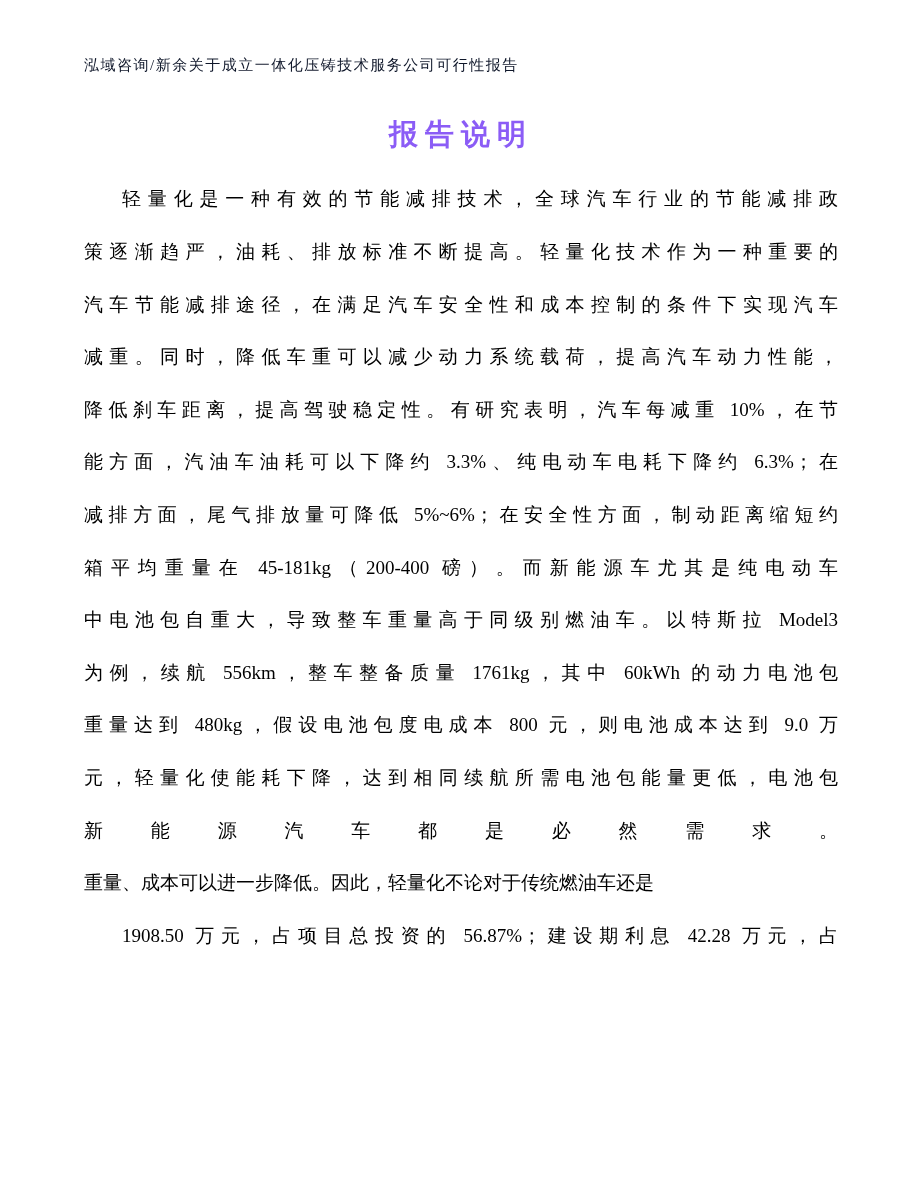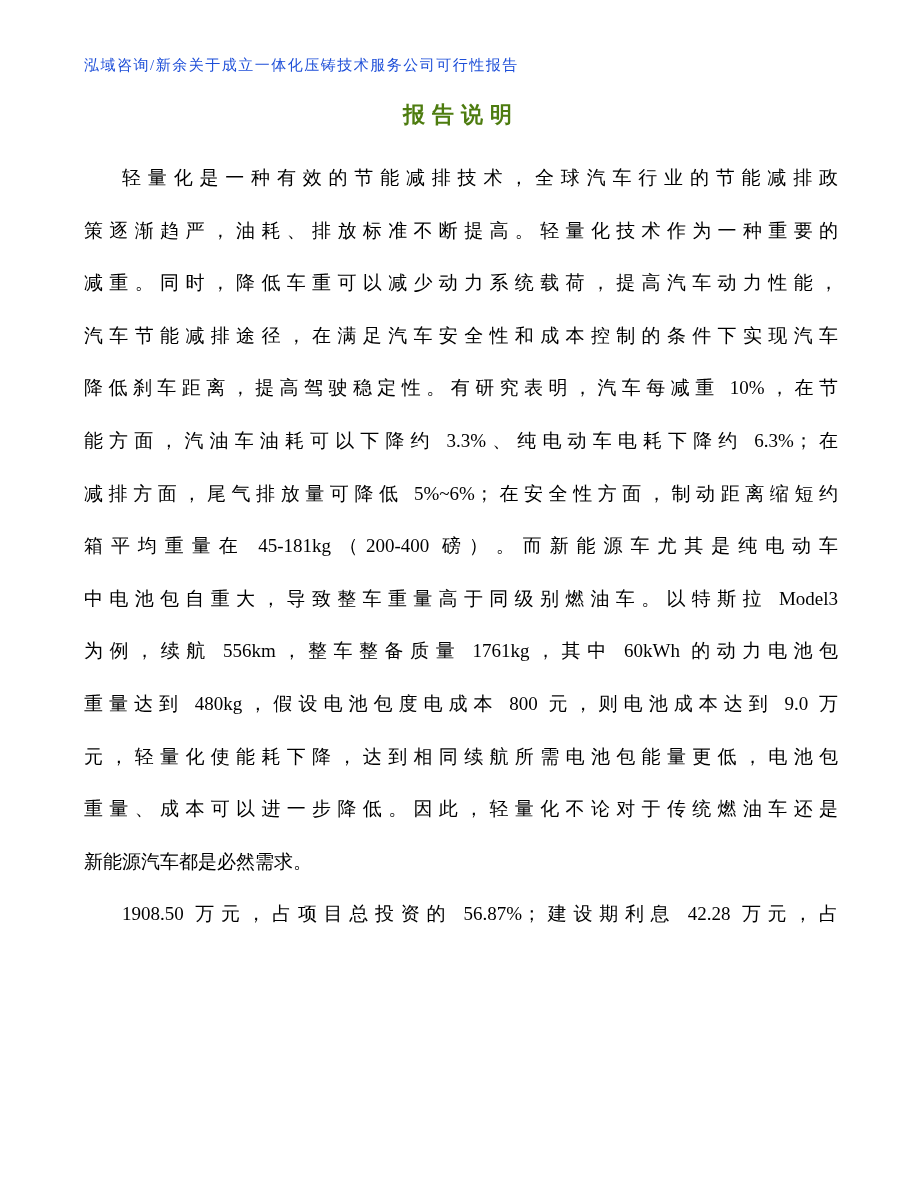--- a/index.html
+++ b/index.html
@@ -18,30 +18,30 @@
     position: relative;
     box-sizing: border-box;
     width: 920px;
     height: 1191px;
     background: #ffffff;
     padding: 54px 82px 0 84px;
   }
   .doc-header {
     font-size: 15px;
     letter-spacing: 1.5px;
-    color: #1d4ed8;
+    color: #0f172a;
     line-height: 22px;
   }
   .doc-title {
-    margin-top: 19px;
+    margin-top: 38px;
     text-align: center;
-    font-size: 22px;
+    font-size: 29px;
     font-weight: 700;
     letter-spacing: 7px;
-    color: #4d7c0f;
+    color: #8b5cf6;
     line-height: 40px;
   }
   .doc-body {
     margin-top: 17px;
     font-size: 19px;
     color: #000000;
   }
   .para {
     margin: 0;
     padding: 0;
@@ -64,30 +64,30 @@
 
 <div class="page">
   <div class="doc-header">泓域咨询/新余关于成立一体化压铸技术服务公司可行性报告</div>
 
   <h1 class="doc-title">报告说明</h1>
 
   <div class="doc-body">
     <div class="para end-left">
         <div class="line">轻量化是一种有效的节能减排技术，全球汽车行业的节能减排政</div>
         <div class="line">策逐渐趋严，油耗、排放标准不断提高。轻量化技术作为一种重要的</div>
+        <div class="line">汽车节能减排途径，在满足汽车安全性和成本控制的条件下实现汽车</div>
         <div class="line">减重。同时，降低车重可以减少动力系统载荷，提高汽车动力性能，</div>
-        <div class="line">汽车节能减排途径，在满足汽车安全性和成本控制的条件下实现汽车</div>
         <div class="line">降低刹车距离，提高驾驶稳定性。有研究表明，汽车每减重 10%，在节</div>
         <div class="line">能方面，汽油车油耗可以下降约 3.3%、纯电动车电耗下降约 6.3%；在</div>
         <div class="line">减排方面，尾气排放量可降低 5%~6%；在安全性方面，制动距离缩短约</div>
         <div class="line">箱平均重量在 45-181kg（200-400 磅）。而新能源车尤其是纯电动车</div>
         <div class="line">中电池包自重大，导致整车重量高于同级别燃油车。以特斯拉 Model3</div>
         <div class="line">为例，续航 556km，整车整备质量 1761kg，其中 60kWh 的动力电池包</div>
         <div class="line">重量达到 480kg，假设电池包度电成本 800 元，则电池成本达到 9.0 万</div>
         <div class="line">元，轻量化使能耗下降，达到相同续航所需电池包能量更低，电池包</div>
+        <div class="line">新能源汽车都是必然需求。</div>
         <div class="line">重量、成本可以进一步降低。因此，轻量化不论对于传统燃油车还是</div>
-        <div class="line">新能源汽车都是必然需求。</div>
       </div>
     <div class="para">
         <div class="line">1908.50 万元，占项目总投资的 56.87%；建设期利息 42.28 万元，占</div>
       </div>
   </div>
 </div>
 
 </body></html>

